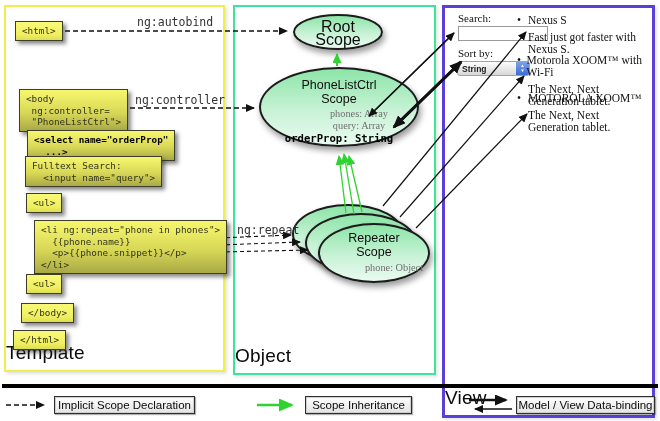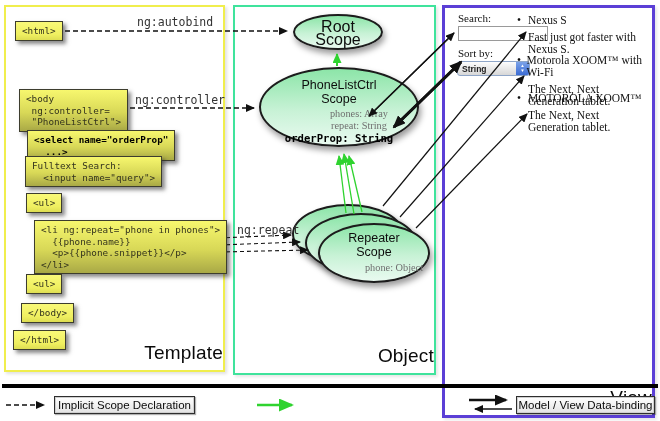--- a/index.html
+++ b/index.html
@@ -9,21 +9,21 @@
     --arrow-green:#2fd32f;
     --arrow-black:#111111;
   }
   html,body{margin:0;padding:0;background:#fff;}
   #canvas{position:relative;width:660px;height:421px;background:#fff;overflow:hidden;
           font-family:"Liberation Sans",sans-serif;}
   .panel{position:absolute;background:#fff;box-sizing:border-box;}
   .panel-template{left:4px;top:5px;width:221px;height:367px;border:2px solid var(--template-border);box-shadow:2px 2px 3px rgba(0,0,0,0.12);}
   .panel-model{left:233px;top:5px;width:203px;height:370px;border:2px solid var(--model-border);box-shadow:2px 2px 3px rgba(0,0,0,0.10);}
   .panel-view{left:442px;top:5px;width:213px;height:413px;border:3px solid var(--view-border);box-shadow:2px 2px 3px rgba(0,0,0,0.10);}
-  .panel-label{position:absolute;bottom:6px;left:0;width:100%;text-align:right;
+  .panel-label{position:absolute;bottom:6px;left:0;width:100%;text-align:left;
                font-size:19px;color:#0a0a0a;letter-spacing:0.2px;}
   
   .ybox{position:absolute;z-index:6;font-family:"DejaVu Sans Mono",monospace;
         font-size:9.3px;line-height:11.5px;color:#33331d;white-space:pre;
         padding:3px 6px;border:1.5px solid #3d3d2e;
         background:linear-gradient(180deg,#f9f978 0%,#efef60 70%,#dede52 100%);
         box-shadow:3px 3px 4px rgba(40,40,40,0.55);}
   .ybox--deep{background:linear-gradient(180deg,#f7f76e 0%,#d8d857 55%,#a9a946 100%);}
   .ybox--bold{font-weight:bold;color:#000;}
   
@@ -79,21 +79,21 @@
 
   <div class="scope" style="left:293px;top:14px;width:90px;height:36px;padding-top:4px;">
     <div class="scope-title" style="font-size:16px;line-height:13px;">Root
 Scope</div>
   </div>
 
   <div class="scope" style="left:259px;top:67px;width:160px;height:80px;padding-top:9px;align-items:center;">
     <div class="scope-title">PhoneListCtrl
 Scope</div>
     <div class="scope-mono" style="margin-top:2px;">phones: Array</div>
-    <div class="scope-mono">repeat: String</div>
+    <div class="scope-mono">query: Array</div>
     <div class="scope-mono-bold">orderProp: String</div>
   </div>
 
   <div class="scope" style="left:292px;top:204px;width:112px;height:60px;"></div>
   <div class="scope" style="left:305px;top:213px;width:112px;height:60px;"></div>
   <div class="scope" style="left:318px;top:223px;width:112px;height:60px;padding-top:6px;">
     <div class="scope-title">Repeater
 Scope</div>
     <div class="scope-mono" style="margin-top:3px;">phone: Object</div>
   </div>
@@ -188,15 +188,16 @@
   <div class="ybox" style="left:26px;top:274px;">&lt;ul&gt;</div>
   <div class="ybox" style="left:21px;top:303px;">&lt;/body&gt;</div>
   <div class="ybox" style="left:13px;top:330px;">&lt;/html&gt;</div>
 
   <div class="nglabel" style="left:137px;top:15px;">ng:autobind</div>
   <div class="nglabel" style="left:135px;top:93px;">ng:controller</div>
   <div class="nglabel" style="left:237px;top:223px;">ng:repeat</div>
 
   <div class="separator"></div>
   <div class="legend-box" style="left:54px;width:141px;">Implicit Scope Declaration</div>
+  <div class="legend-box" style="left:305px;width:107px;">Scope Inheritance</div>
   <div class="legend-box" style="left:516px;width:139px;">Model / View Data-binding</div>
 
 </div>
 
 </body></html>

